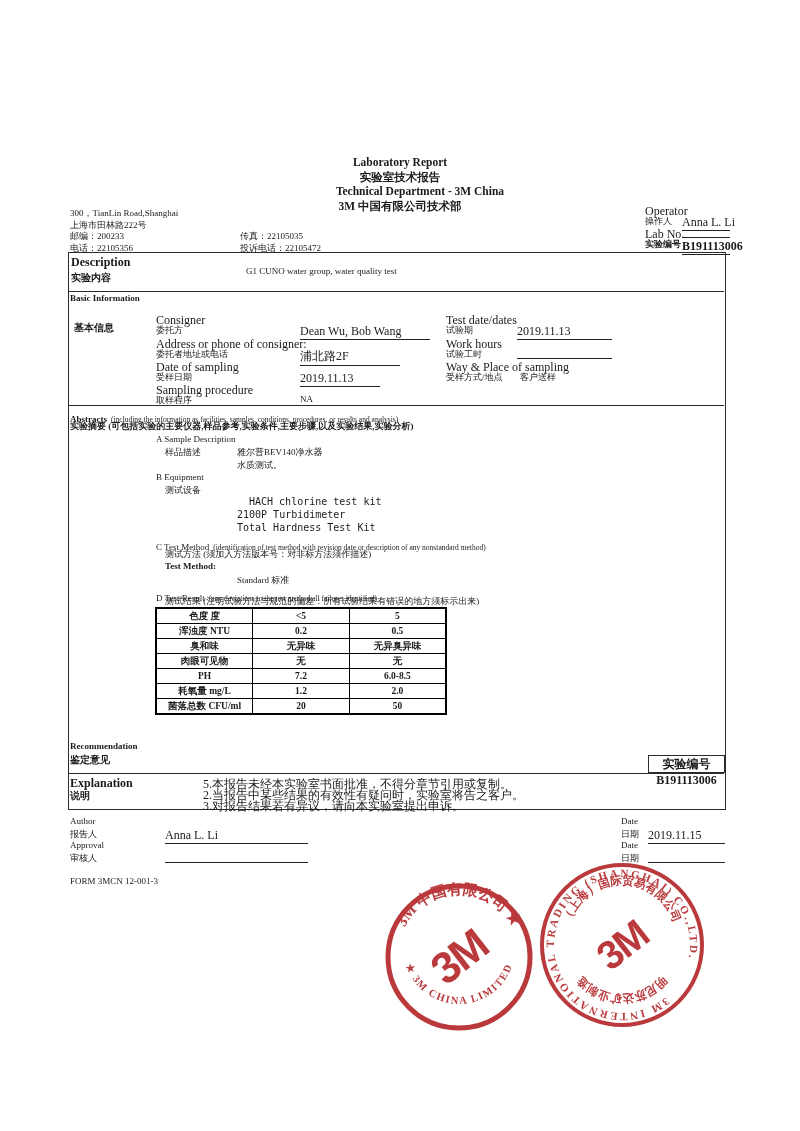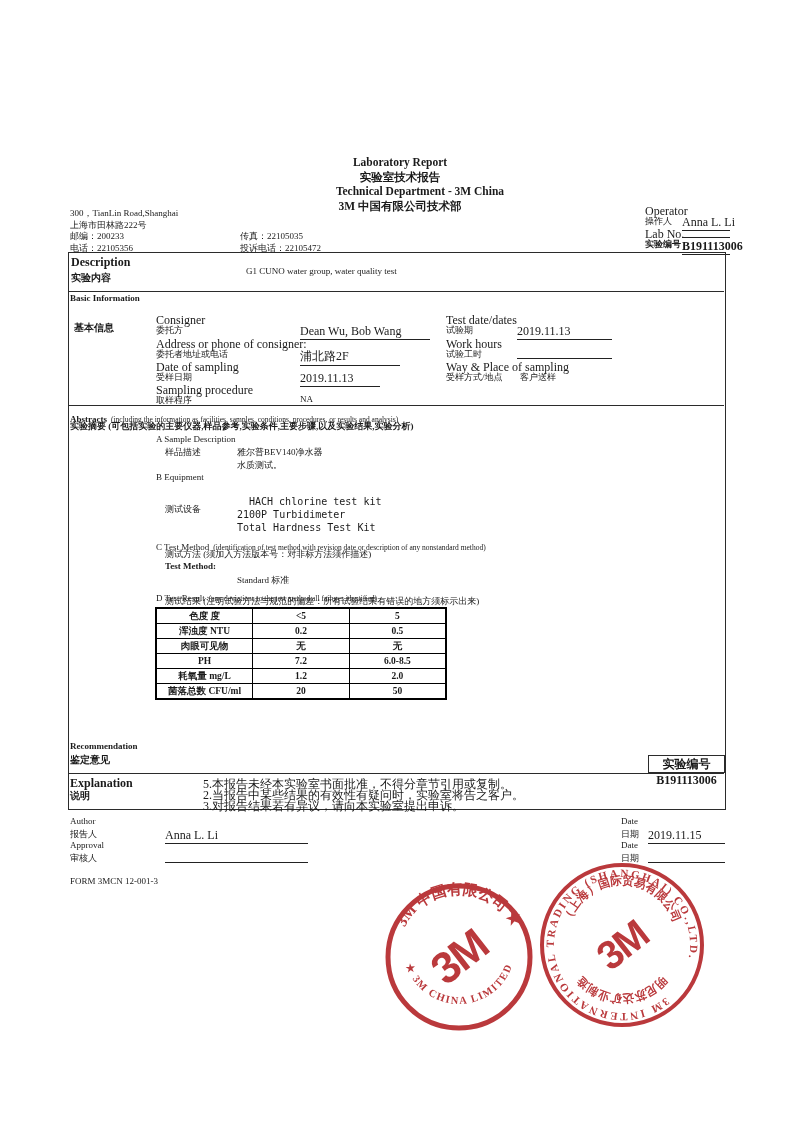--- a/index.html
+++ b/index.html
@@ -98,21 +98,21 @@
     <span class="t7">(including the information as facilities, samples, conditions, procedures, or results and analysis)</span>
   </div>
   <div class="abs t9 b" style="left:70px;top:420px;">实验摘要 (可包括实验的主要仪器,样品参考,实验条件,主要步骤,以及实验结果,实验分析)</div>
 
   <div class="abs t9" style="left:156px;top:434px;">A Sample Description</div>
   <div class="abs t9" style="left:165px;top:446px;">样品描述</div>
   <div class="abs t9" style="left:237px;top:446px;">雅尔普BEV140净水器</div>
   <div class="abs t9" style="left:237px;top:459px;">水质测试。</div>
 
   <div class="abs t9" style="left:156px;top:472px;">B Equipment</div>
-  <div class="abs t9" style="left:165px;top:503px;">测试设备</div>
+  <div class="abs t9" style="left:165px;top:484px;">测试设备</div>
   <div class="abs t10 mono" style="left:237px;top:496px;padding-left:12px;">HACH chlorine test kit</div>
   <div class="abs t10 mono" style="left:237px;top:509px;">2100P Turbidimeter</div>
   <div class="abs t10 mono" style="left:237px;top:522px;">Total Hardness Test Kit</div>
 
   <div class="abs" style="left:156px;top:536px;">
     <span class="t9">C Test Method</span>
     <span class="t7">(identification of test method with revision date or description of any nonstandard method)</span>
   </div>
   <div class="abs t9" style="left:165px;top:548px;">测试方法 (须加入方法版本号：对非标方法须作描述)</div>
   <div class="abs t9 b" style="left:165px;top:561px;">Test Method:</div>
@@ -128,20 +128,25 @@
     <tbody>
     <tr>
       <td>色度 度</td>
       <td>&lt;5</td>
       <td>5</td>
     </tr>
     <tr>
       <td>浑浊度 NTU</td>
       <td>0.2</td>
       <td>0.5</td>
+    </tr>
+    <tr>
+      <td>臭和味</td>
+      <td>无异味</td>
+      <td>无异臭异味</td>
     </tr>
     <tr>
       <td>肉眼可见物</td>
       <td>无</td>
       <td>无</td>
     </tr>
     <tr>
       <td>PH</td>
       <td>7.2</td>
       <td>6.0-8.5</td>

